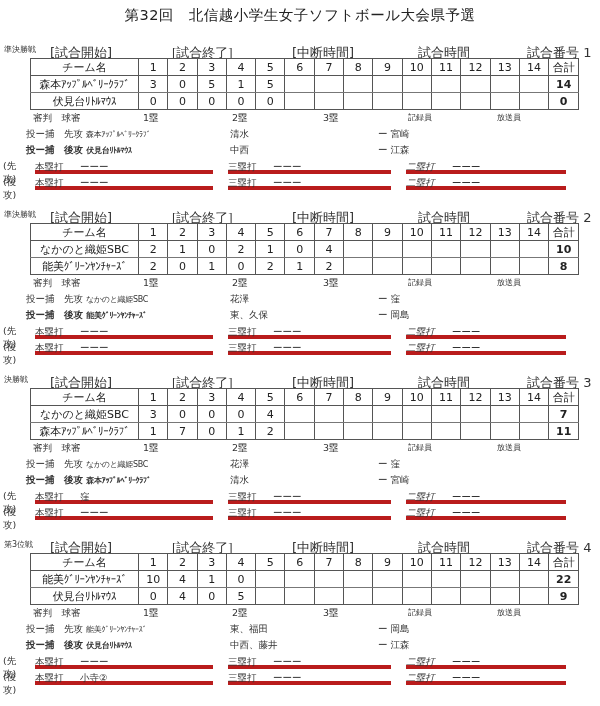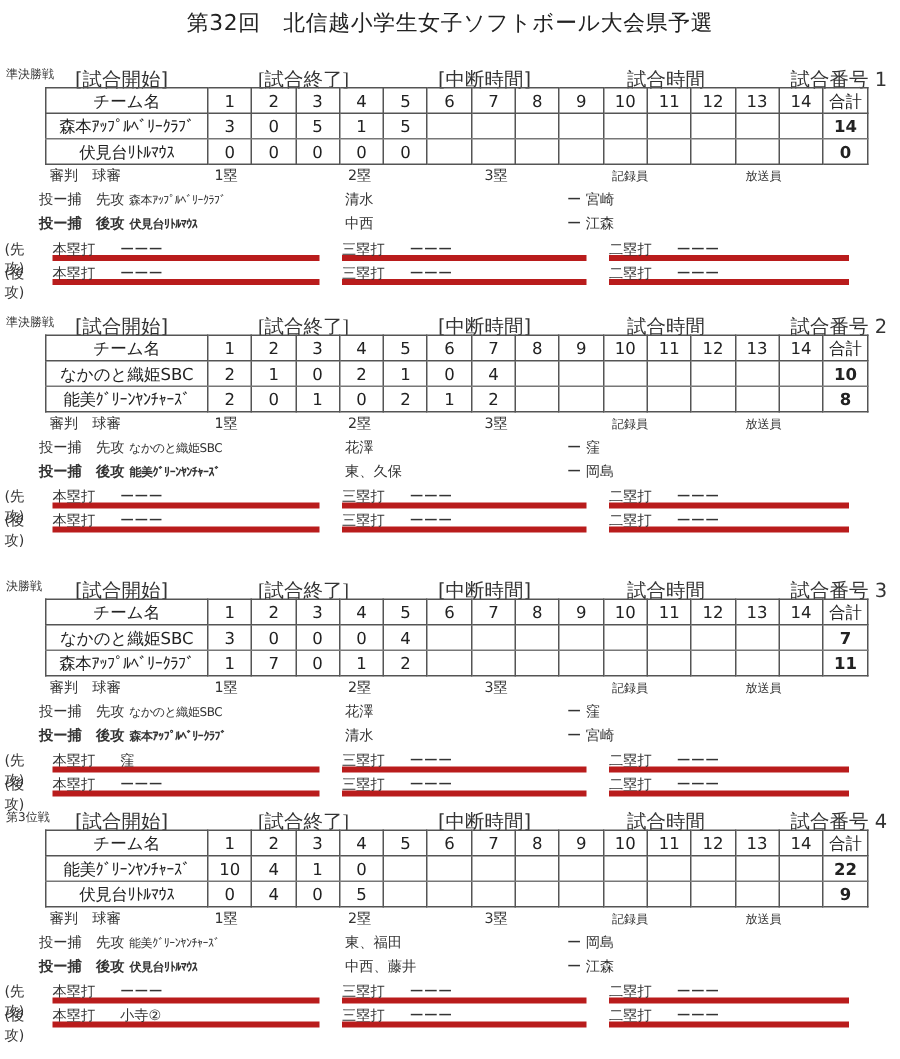--- a/index.html
+++ b/index.html
@@ -45,21 +45,21 @@
     .pitch2 { left: 230px; top: 99px; }
     .catch1 { left: 378px; top: 83px; }
     .catch2 { left: 378px; top: 99px; }
     .hr-row { position: absolute; left: 0; height: 15px; font-size: 9.5px; color: #333; }
     .hr-row.r1 { top: 116px; }
     .hr-row.r2 { top: 132px; }
     .hr-side { position: absolute; left: 3px; top: 0; }
     .seg { position: absolute; top: 0; height: 14px; border-bottom: 4px solid #b91c1c; white-space: nowrap; line-height: 14px; }
     .seg.hr { left: 35px; width: 178px; }
     .seg.tb { left: 228px; width: 163px; text-decoration: underline; }
-    .seg.db { left: 406px; width: 160px; }
+    .seg.db { left: 406px; width: 160px; font-style: italic; }
     .seg .lbl { display: inline-block; width: 45px; }
     .seg .val { display: inline-block; }
   </style>
 </head>
 <body>
 
 <div class="title">第32回　北信越小学生女子ソフトボール大会県予選</div>
 
 <div id="games-container">
     <div class="game" style="top: 44px;">
@@ -243,21 +243,21 @@
         <div class="seg tb"><span class="lbl">三塁打</span><span class="val">ーーー</span></div>
         <div class="seg db"><span class="lbl">二塁打</span><span class="val">ーーー</span></div>
       </div>
     <div class="hr-row r2">
         <span class="hr-side">(後攻)</span>
         <div class="seg hr"><span class="lbl">本塁打</span><span class="val">ーーー</span></div>
         <div class="seg tb"><span class="lbl">三塁打</span><span class="val">ーーー</span></div>
         <div class="seg db"><span class="lbl">二塁打</span><span class="val">ーーー</span></div>
       </div>
   </div>
-    <div class="game" style="top: 374px; margin-top: 11px;">
+    <div class="game" style="top: 374px;">
     <span class="hdr round">決勝戦</span>
     <span class="hdr start">[試合開始]</span>
     <span class="hdr end">[試合終了]</span>
     <span class="hdr pause">[中断時間]</span>
     <span class="hdr time">試合時間</span>
     <span class="hdr num">試合番号 3</span>
 
     <table class="score">
       <tbody>
           <tr class="head">

